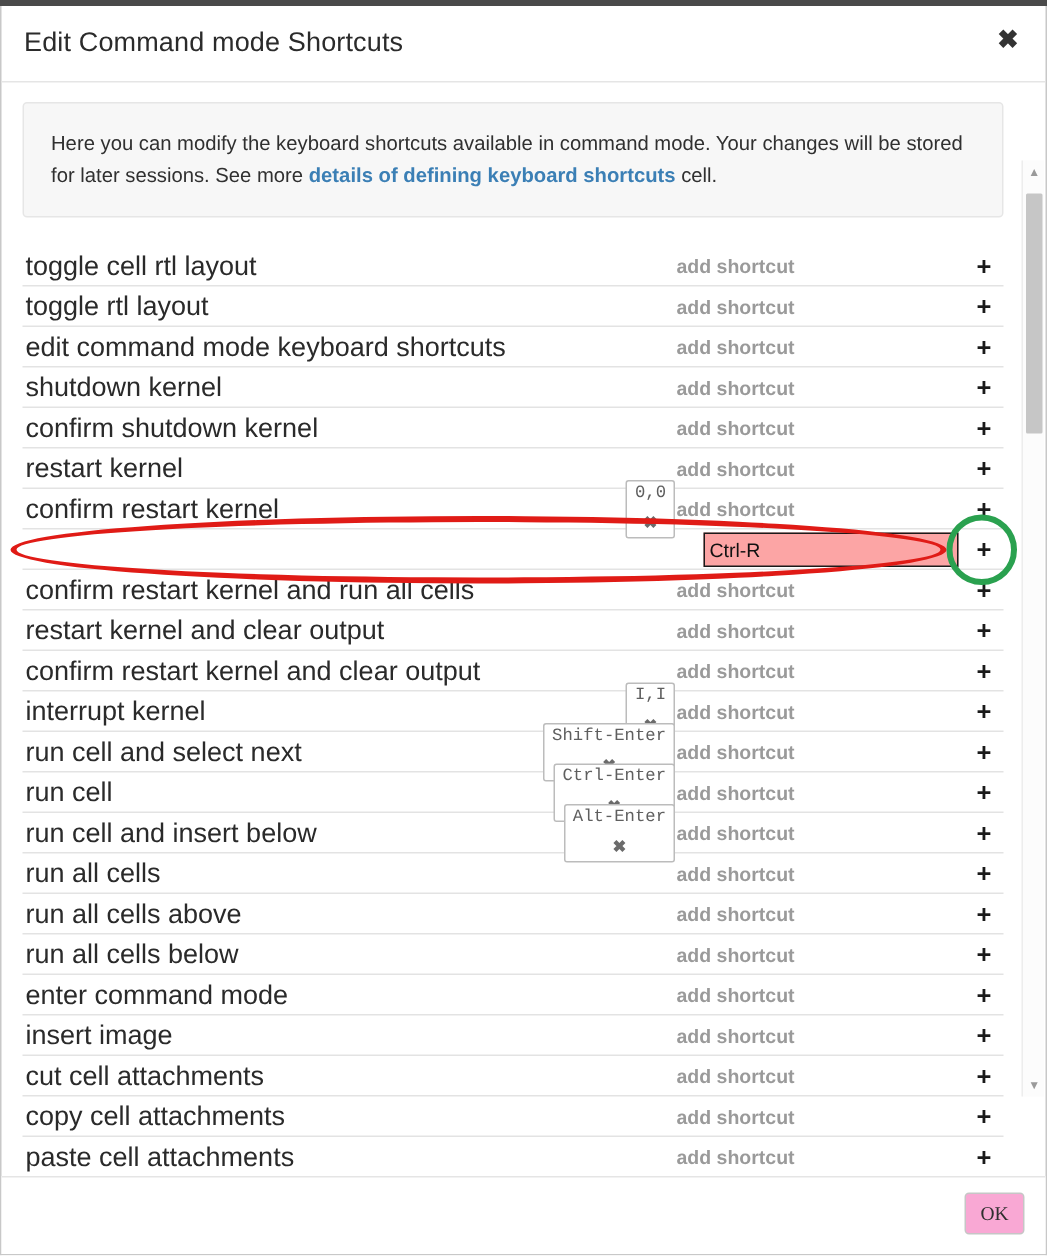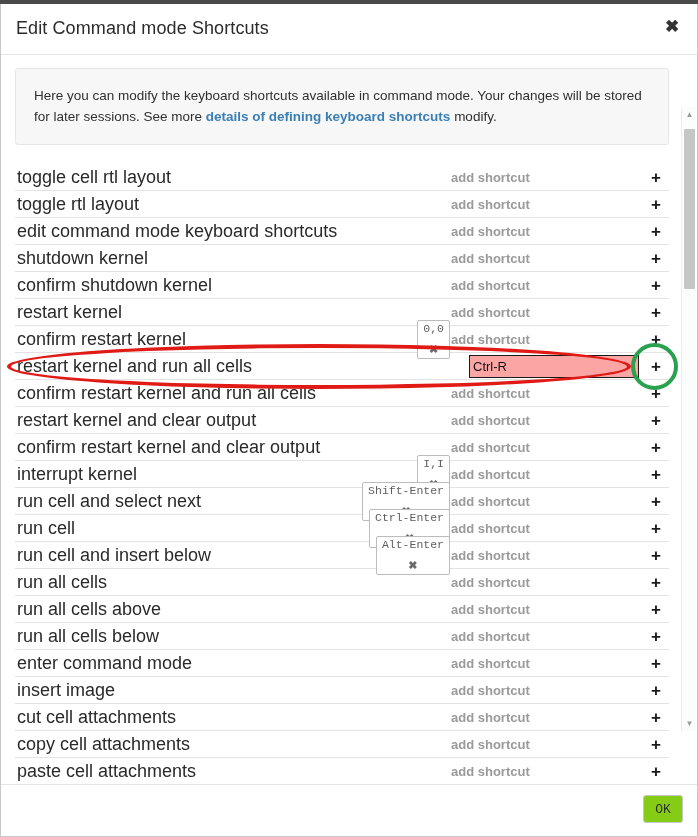--- a/index.html
+++ b/index.html
@@ -252,22 +252,22 @@
     background: #ffffff;
   }
   .ok-btn {
     position: absolute;
     right: 14px;
     top: 10px;
     width: 40px;
     height: 28px;
     border: 1px solid #c6c6c6;
     border-radius: 3px;
-    background: #84cc16;
-    font-family: Liberation Mono, monospace;
+    background: #f9a8d4;
+    font-family: Liberation Serif, serif;
     font-size: 13px;
     color: #2f2f2f;
     cursor: pointer;
   }
 </style>
 </head>
 <body>
 
 <div id="app">
 
@@ -278,21 +278,21 @@
     <div class="modal-header">
       <div class="modal-title">Edit Command mode Shortcuts</div>
       <button class="close-btn">✖</button>
     </div>
 
     <div class="modal-body">
       <div class="body-inner">
 
         <div class="info-box">
           <div class="info-text">
-            <span>Here you can modify the keyboard shortcuts available in command mode. Your changes will be stored for later sessions. See more </span><a class="info-link" href="#">details of defining keyboard shortcuts</a><span> modify.</span>
+            <span>Here you can modify the keyboard shortcuts available in command mode. Your changes will be stored for later sessions. See more </span><a class="info-link" href="#">details of defining keyboard shortcuts</a><span> cell.</span>
           </div>
         </div>
 
         <div class="rows" id="rows-container">
             <div class="row">
               <div class="row-label">toggle cell rtl layout</div>
               <div class="add-shortcut">add shortcut</div>
               <div class="plus-btn">+</div>
             </div>
             <div class="row">
@@ -325,21 +325,20 @@
               <div class="chips">
                 <span class="chip">
                   <span>0,0</span>
                   <span class="chip-x">✖</span>
                 </span>
               </div>
               <div class="add-shortcut">add shortcut</div>
               <div class="plus-btn">+</div>
             </div>
             <div class="row" id="editing-row">
-              <div class="row-label">restart kernel and run all cells</div>
               <input type="text" class="shortcut-input" value="Ctrl-R" style="">
               <div class="plus-btn">+</div>
             </div>
             <div class="row">
               <div class="row-label">confirm restart kernel and run all cells</div>
               <div class="add-shortcut">add shortcut</div>
               <div class="plus-btn">+</div>
             </div>
             <div class="row">
               <div class="row-label">restart kernel and clear output</div>

